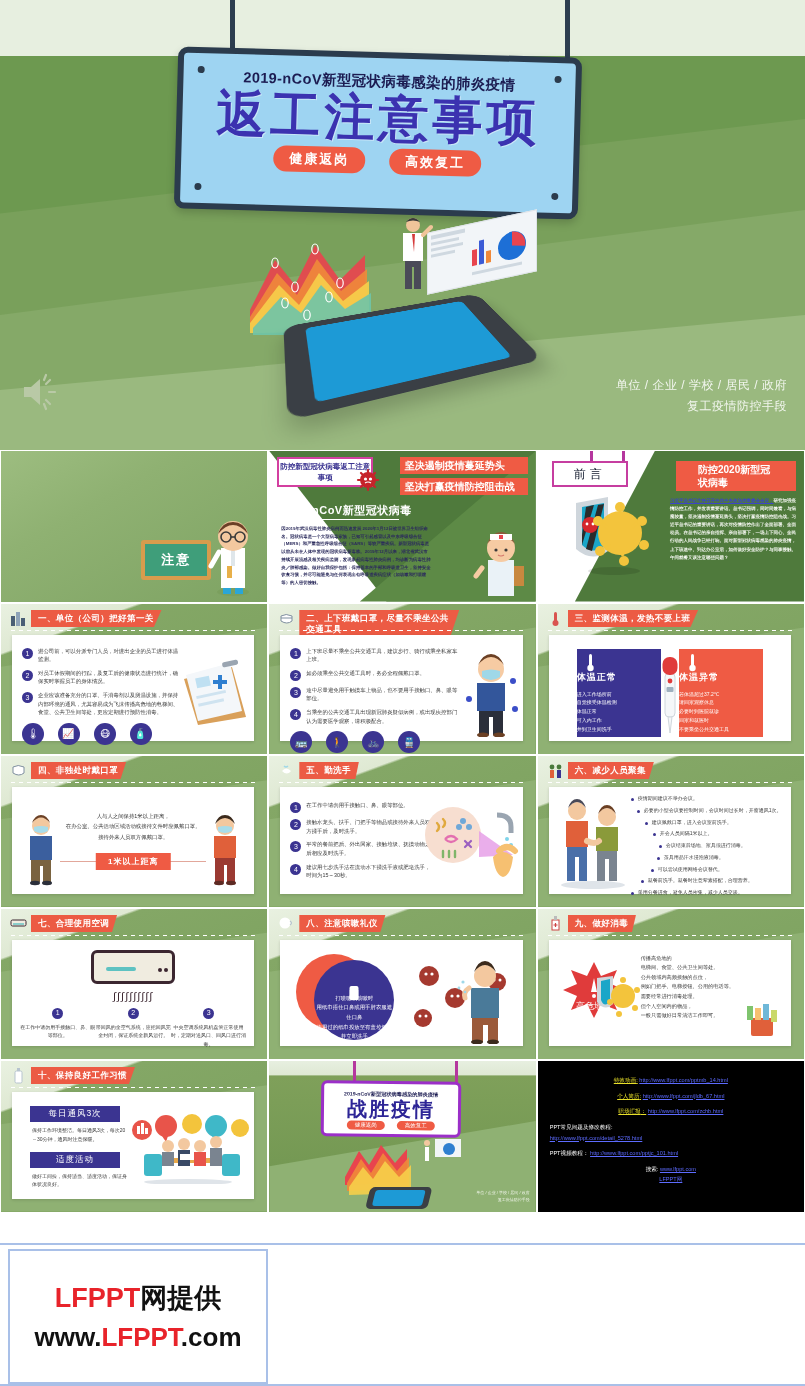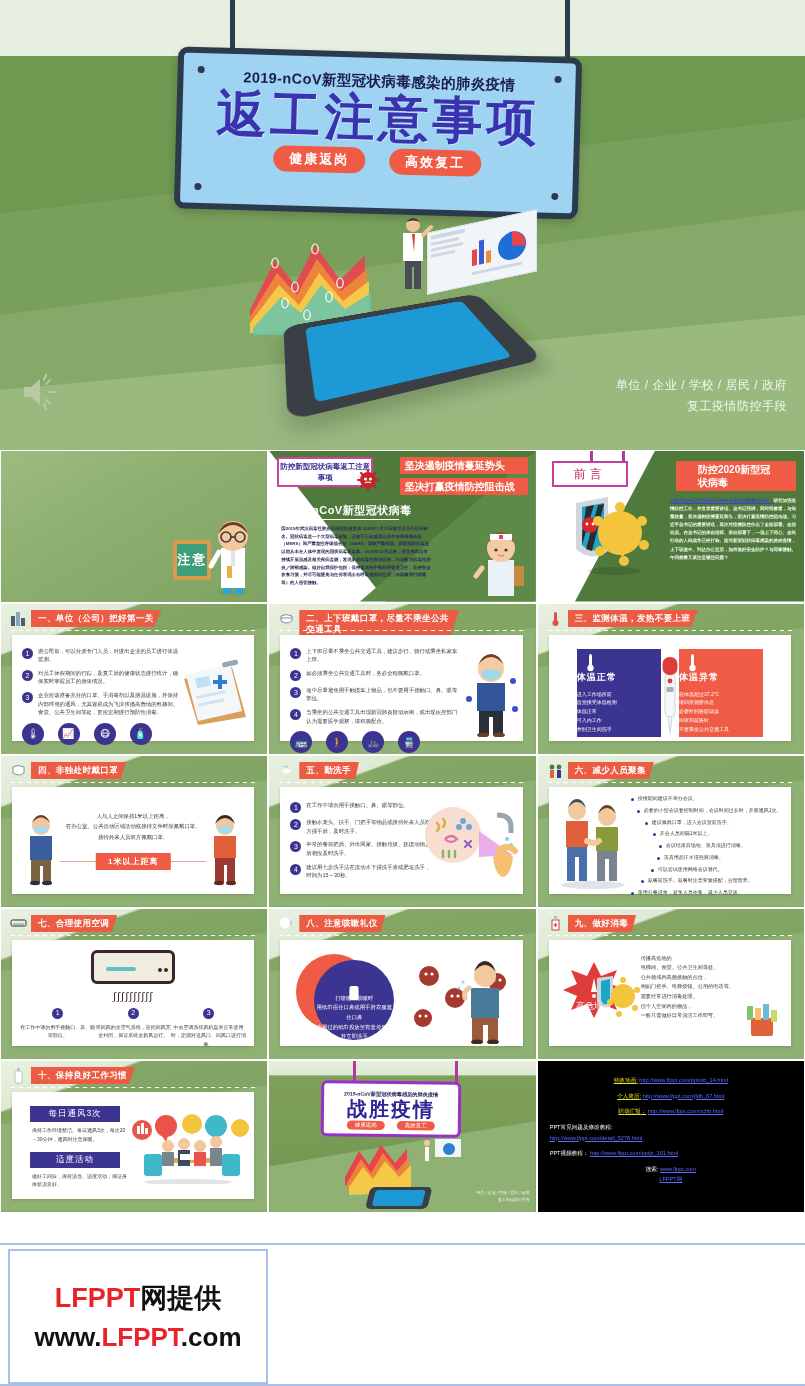--- a/index.html
+++ b/index.html
@@ -85,21 +85,21 @@
         font-size:7px; flex:0 0 11px; margin-top:1px; }
   .bl{ display:flex; gap:5px; margin-bottom:5px; }
   .bl p{ font-size:5.4px; line-height:1.6; color:#3a3a3a; }
   .ico-row{ display:flex; gap:14px; margin-top:6px; }
   .ico-c{ width:22px; height:22px; border-radius:50%; background:#3b3491;
           display:flex; align-items:center; justify-content:center; color:#fff; font-size:10px; }
 
   
   .s-intro{ position:absolute; inset:0;
             background:linear-gradient(150deg,#9dbd80 0%,#8fb172 35%,#7ea363 100%); }
-  .chalk{ position:absolute; right:56px; bottom:22px; width:38px; height:40px;
+  .chalk{ position:absolute; right:56px; bottom:22px; width:70px; height:40px;
           background:#3f9e7a; border:4px solid #d79c4d; border-radius:3px;
           display:flex; align-items:center; justify-content:center;
           color:#fff; font-weight:bold; font-size:13px; letter-spacing:2px; }
   .doctor{ position:absolute; right:6px; bottom:6px; width:56px; height:78px; }
 
   
   .s2-bg{ position:absolute; inset:0; background:#fff; }
   .s2-green{ position:absolute; inset:0; background:#4f7a3c;
              clip-path:polygon(0 0,100% 0,100% 100%,44% 100%); }
   .s2-green2{ position:absolute; inset:0; background:#5d8a46;
@@ -118,21 +118,21 @@
            padding:2px 5px; margin-bottom:4px; line-height:1.3; }
   .nurse{ position:absolute; right:6px; bottom:4px; width:58px; height:70px; }
 
   
   .s3-bg{ position:absolute; inset:0; background:#fff; }
   .s3-green{ position:absolute; inset:0; background:#4f7a3c;
              clip-path:polygon(44% 0,100% 0,100% 100%,14% 100%); }
   .s3-frame{ position:absolute; left:14px; top:10px; width:76px; height:26px;
              border:2px solid #c63ea0; background:#fff;
              display:flex; align-items:center; justify-content:center; }
-  .s3-frame span{ font-size:12px; color:#be185d; letter-spacing:4px; }
+  .s3-frame span{ font-size:12px; color:#0f172a; letter-spacing:4px; }
   .s3-red{ position:absolute; right:8px; top:10px; width:120px;
            background:#ef5b44; color:#fff; font-size:10px; font-weight:bold;
            padding:2px 22px; line-height:1.3; }
   .s3-body{ position:absolute; right:8px; top:46px; width:126px; color:#f3f6ef;
             font-size:4.5px; line-height:1.8; font-weight:bold; }
   .s3-body .u{ color:#3b44c8; text-decoration:underline; }
   .shield-virus{ position:absolute; left:26px; top:44px; width:90px; height:82px; }
 
   
   .tcard{ position:absolute; top:14px; width:84px; height:88px; padding-top:22px;

